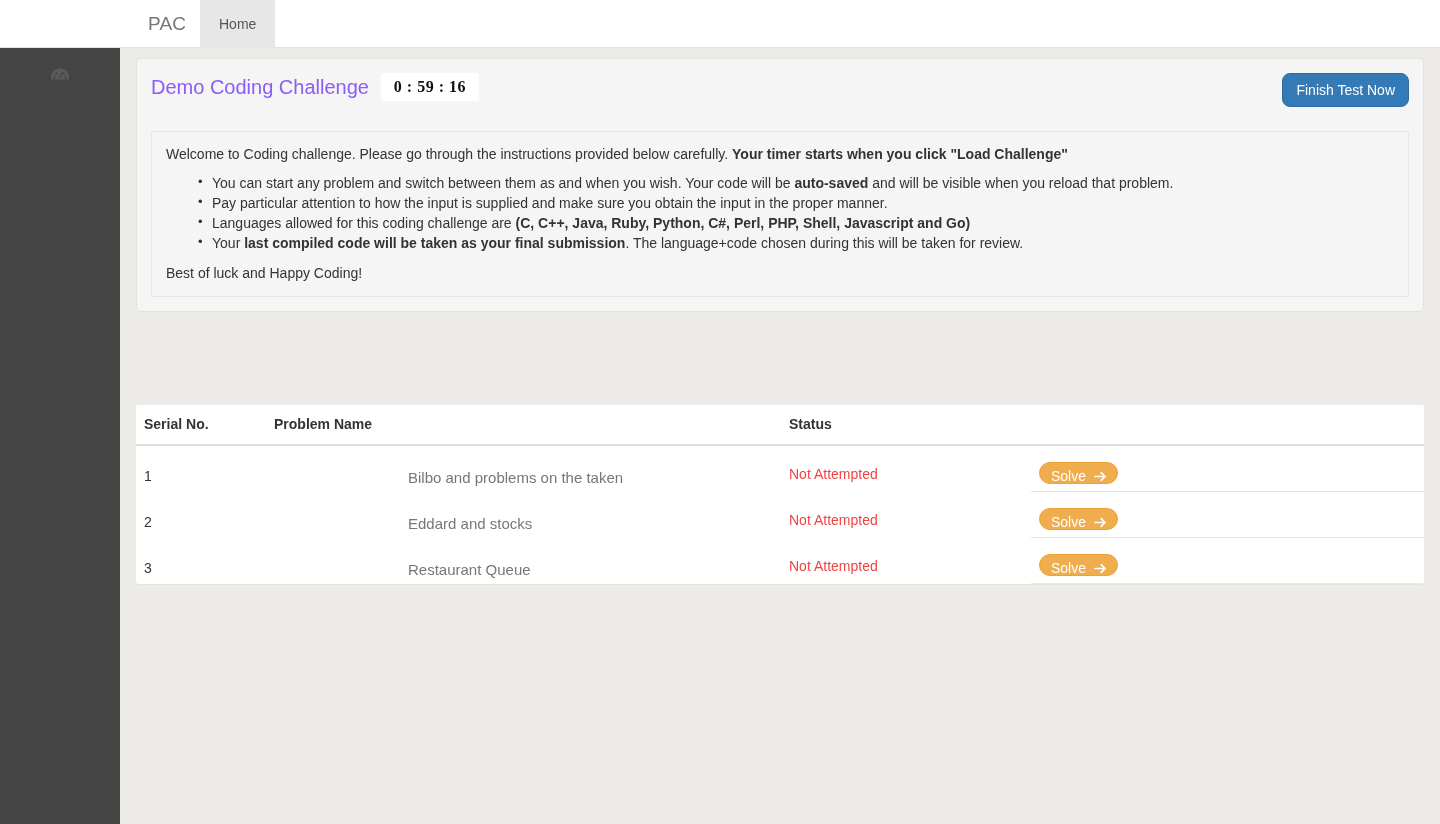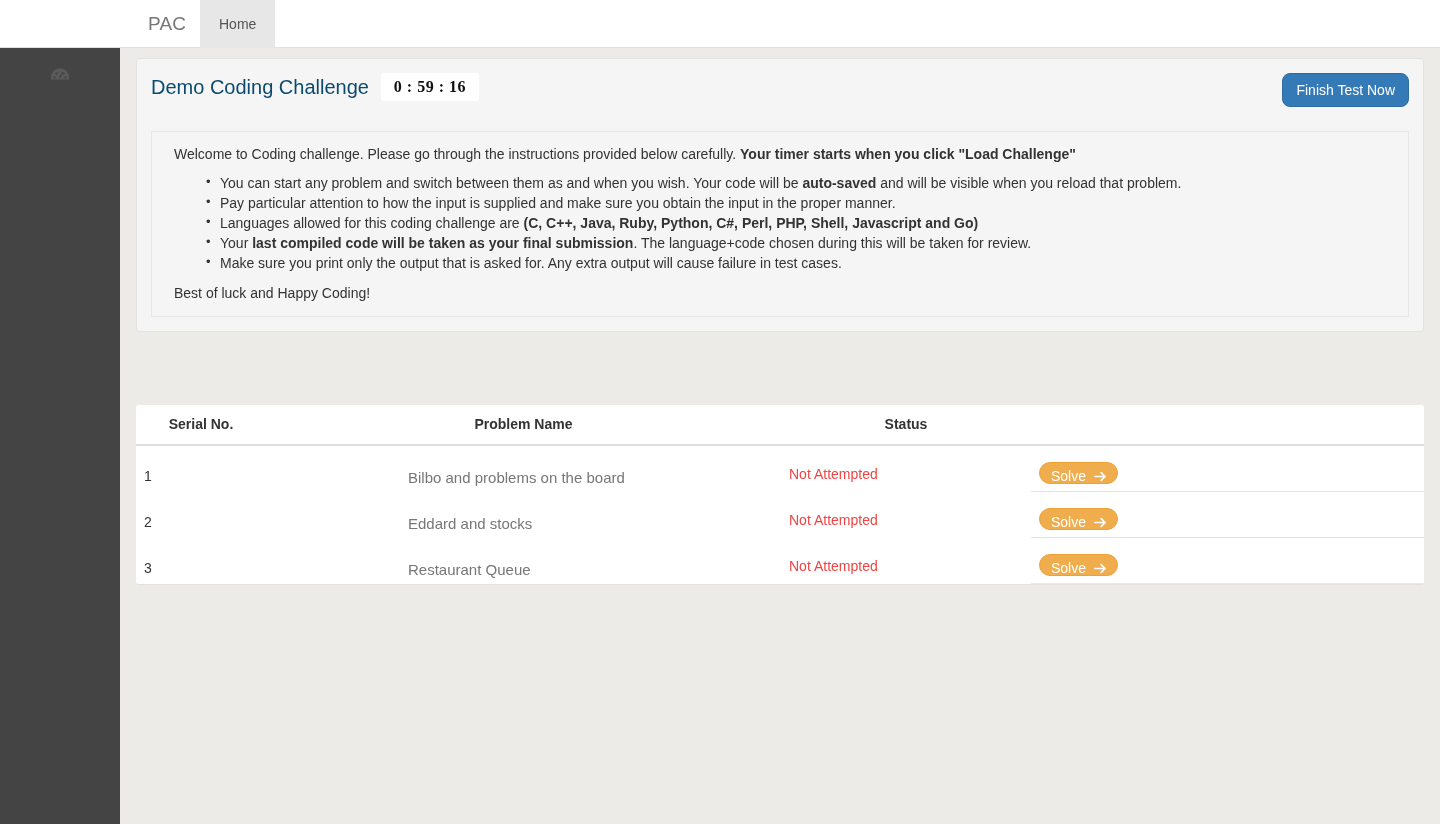--- a/index.html
+++ b/index.html
@@ -101,21 +101,21 @@
     border: 1px solid #e3e3e3;
     border-radius: 4px;
   }
   .panel-head {
     position: relative;
     padding: 14px 14px 12px 14px;
     min-height: 72px;
   }
   .panel-title {
     font-size: 20px;
-    color: #0c4a6e;
+    color: #8b5cf6;
     display: inline-block;
     vertical-align: middle;
     line-height: 28px;
   }
   .timer-badge {
     display: inline-block;
     vertical-align: middle;
     margin-left: 8px;
     background: #ffffff;
     border-radius: 3px;
@@ -139,21 +139,21 @@
     cursor: pointer;
     line-height: 14px;
   }
 
   
   .instructions {
     margin: 0 14px 14px 14px;
     background: #f5f5f5;
     border: 1px solid #e6e6e6;
     border-radius: 0;
-    padding: 12px 14px 14px 22px;
+    padding: 12px 14px 14px 14px;
   }
   .instr-intro {
     font-size: 14px;
     color: #333333;
     margin: 0 0 10px 0;
     line-height: 20px;
   }
   .instr-intro b { font-weight: bold; }
   .instr-list {
     margin: 0 0 12px 0;
@@ -189,21 +189,21 @@
     background: #ffffff;
     border-radius: 3px;
     box-shadow: 0 1px 1px rgba(0,0,0,.04);
     overflow: hidden;
   }
   table.problems {
     width: 100%;
     border-collapse: collapse;
   }
   table.problems thead th {
-    text-align: center;
+    text-align: left;
     font-size: 14px;
     font-weight: bold;
     color: #333333;
     padding: 11px 8px 12px 8px;
     border-bottom: 2px solid #dddddd;
     background: #ffffff;
   }
   table.problems thead th.c-serial { width: 130px; padding-left: 8px; }
   table.problems thead th.c-name   { width: 515px; }
   table.problems thead th.c-status { width: 250px; }
@@ -291,40 +291,39 @@
 
     <div class="instructions">
       <p class="instr-intro">
         <span>Welcome to Coding challenge. Please go through the instructions provided below carefully. </span><b>Your timer starts when you click "Load Challenge"</b>
       </p>
       <ul class="instr-list" id="instr-list">
           <li><span>You can start any problem and switch between them as and when you wish. Your code will be </span><b>auto-saved</b><span> and will be visible when you reload that problem.</span></li>
           <li><span>Pay particular attention to how the input is supplied and make sure you obtain the input in the proper manner.</span></li>
           <li><span>Languages allowed for this coding challenge are </span><b>(C, C++, Java, Ruby, Python, C#, Perl, PHP, Shell, Javascript and Go)</b></li>
           <li><span>Your </span><b>last compiled code will be taken as your final submission</b><span>. The language+code chosen during this will be taken for review.</span></li>
-          <li><span>Make sure you print only the output that is asked for. Any extra output will cause failure in test cases.</span></li>
         </ul>
       <p class="instr-outro">Best of luck and Happy Coding!</p>
     </div>
   </div>
 
   <div class="table-card">
     <table class="problems">
       <thead>
         <tr>
           <th class="c-serial">Serial No.</th>
           <th class="c-name">Problem Name</th>
           <th class="c-status">Status</th>
           <th class="c-action"></th>
         </tr>
       </thead>
       <tbody id="problems-body">
           <tr>
             <td class="cell-serial">1</td>
-            <td class="cell-name">Bilbo and problems on the board</td>
+            <td class="cell-name">Bilbo and problems on the taken</td>
             <td class="cell-status">Not Attempted</td>
             <td><button class="solve-btn">
                 <span>Solve</span>
                 <svg class="arrow" viewBox="0 0 13 13" fill="none" stroke="currentColor" stroke-width="1.7" stroke-linecap="round" stroke-linejoin="round">
                   <line x1="1" y1="6.5" x2="11" y2="6.5"></line>
                   <polyline points="7.2,2.7 11,6.5 7.2,10.3"></polyline>
                 </svg>
               </button></td>
           </tr>
           <tr>

